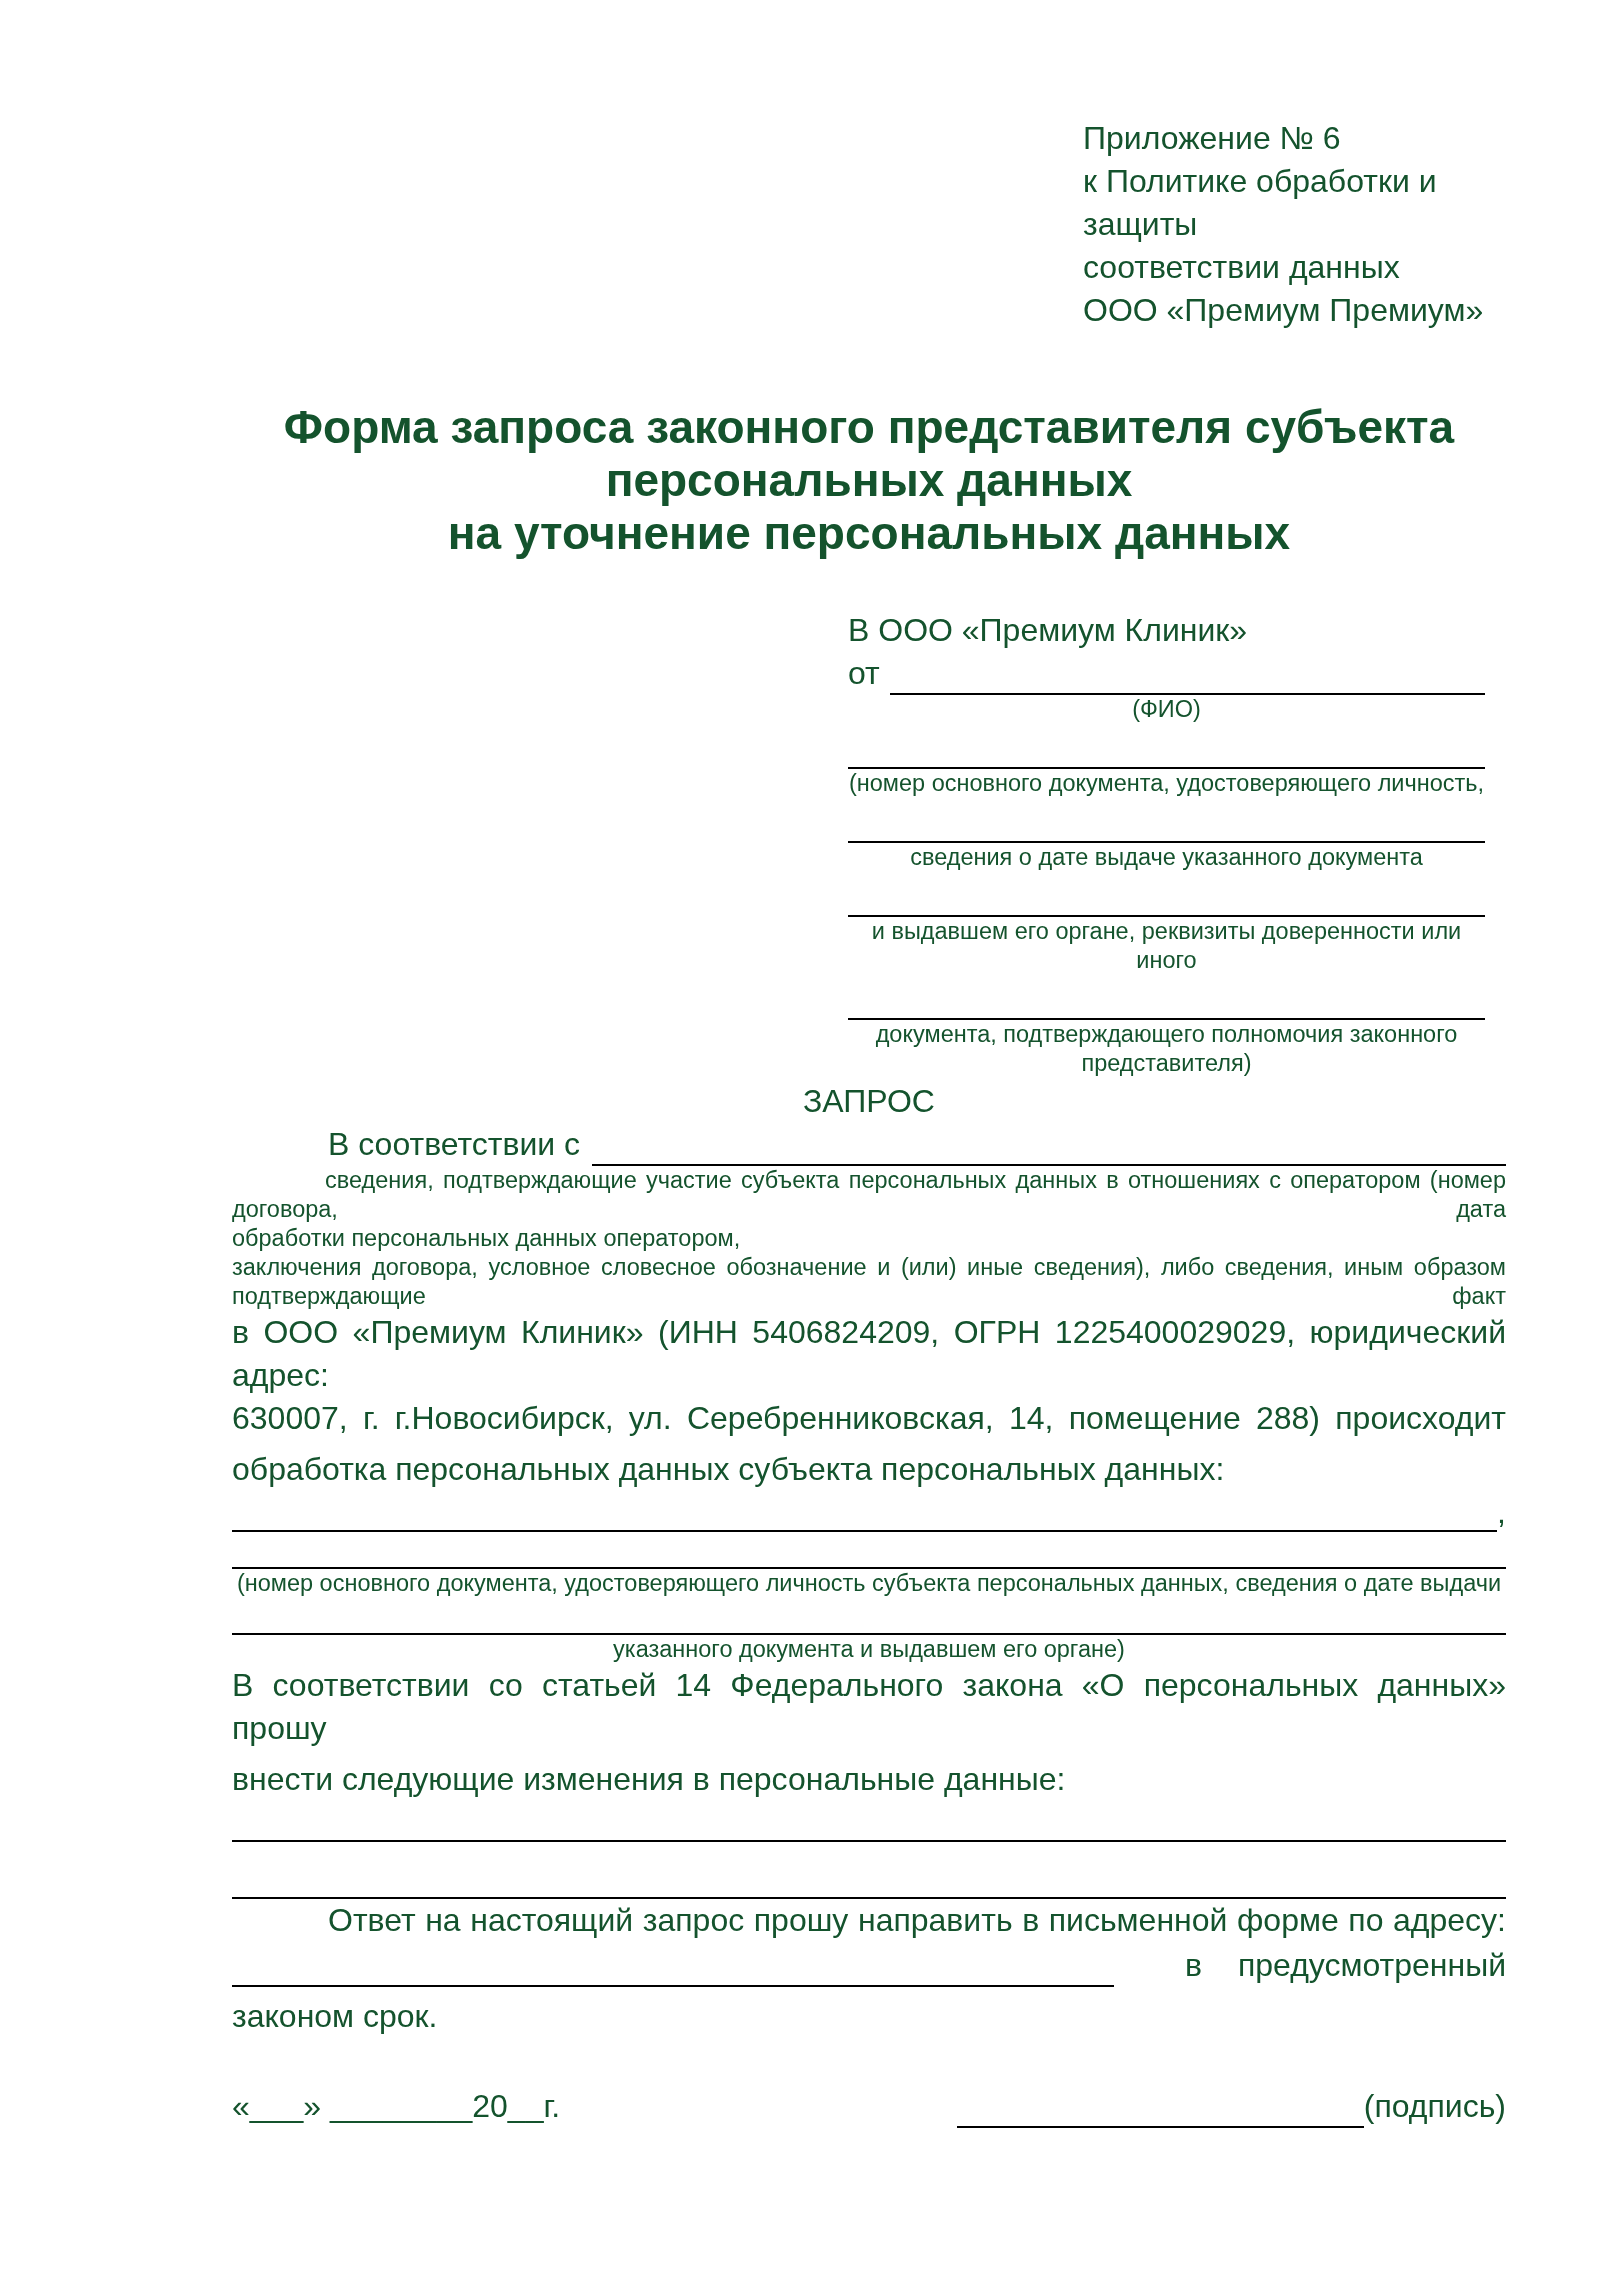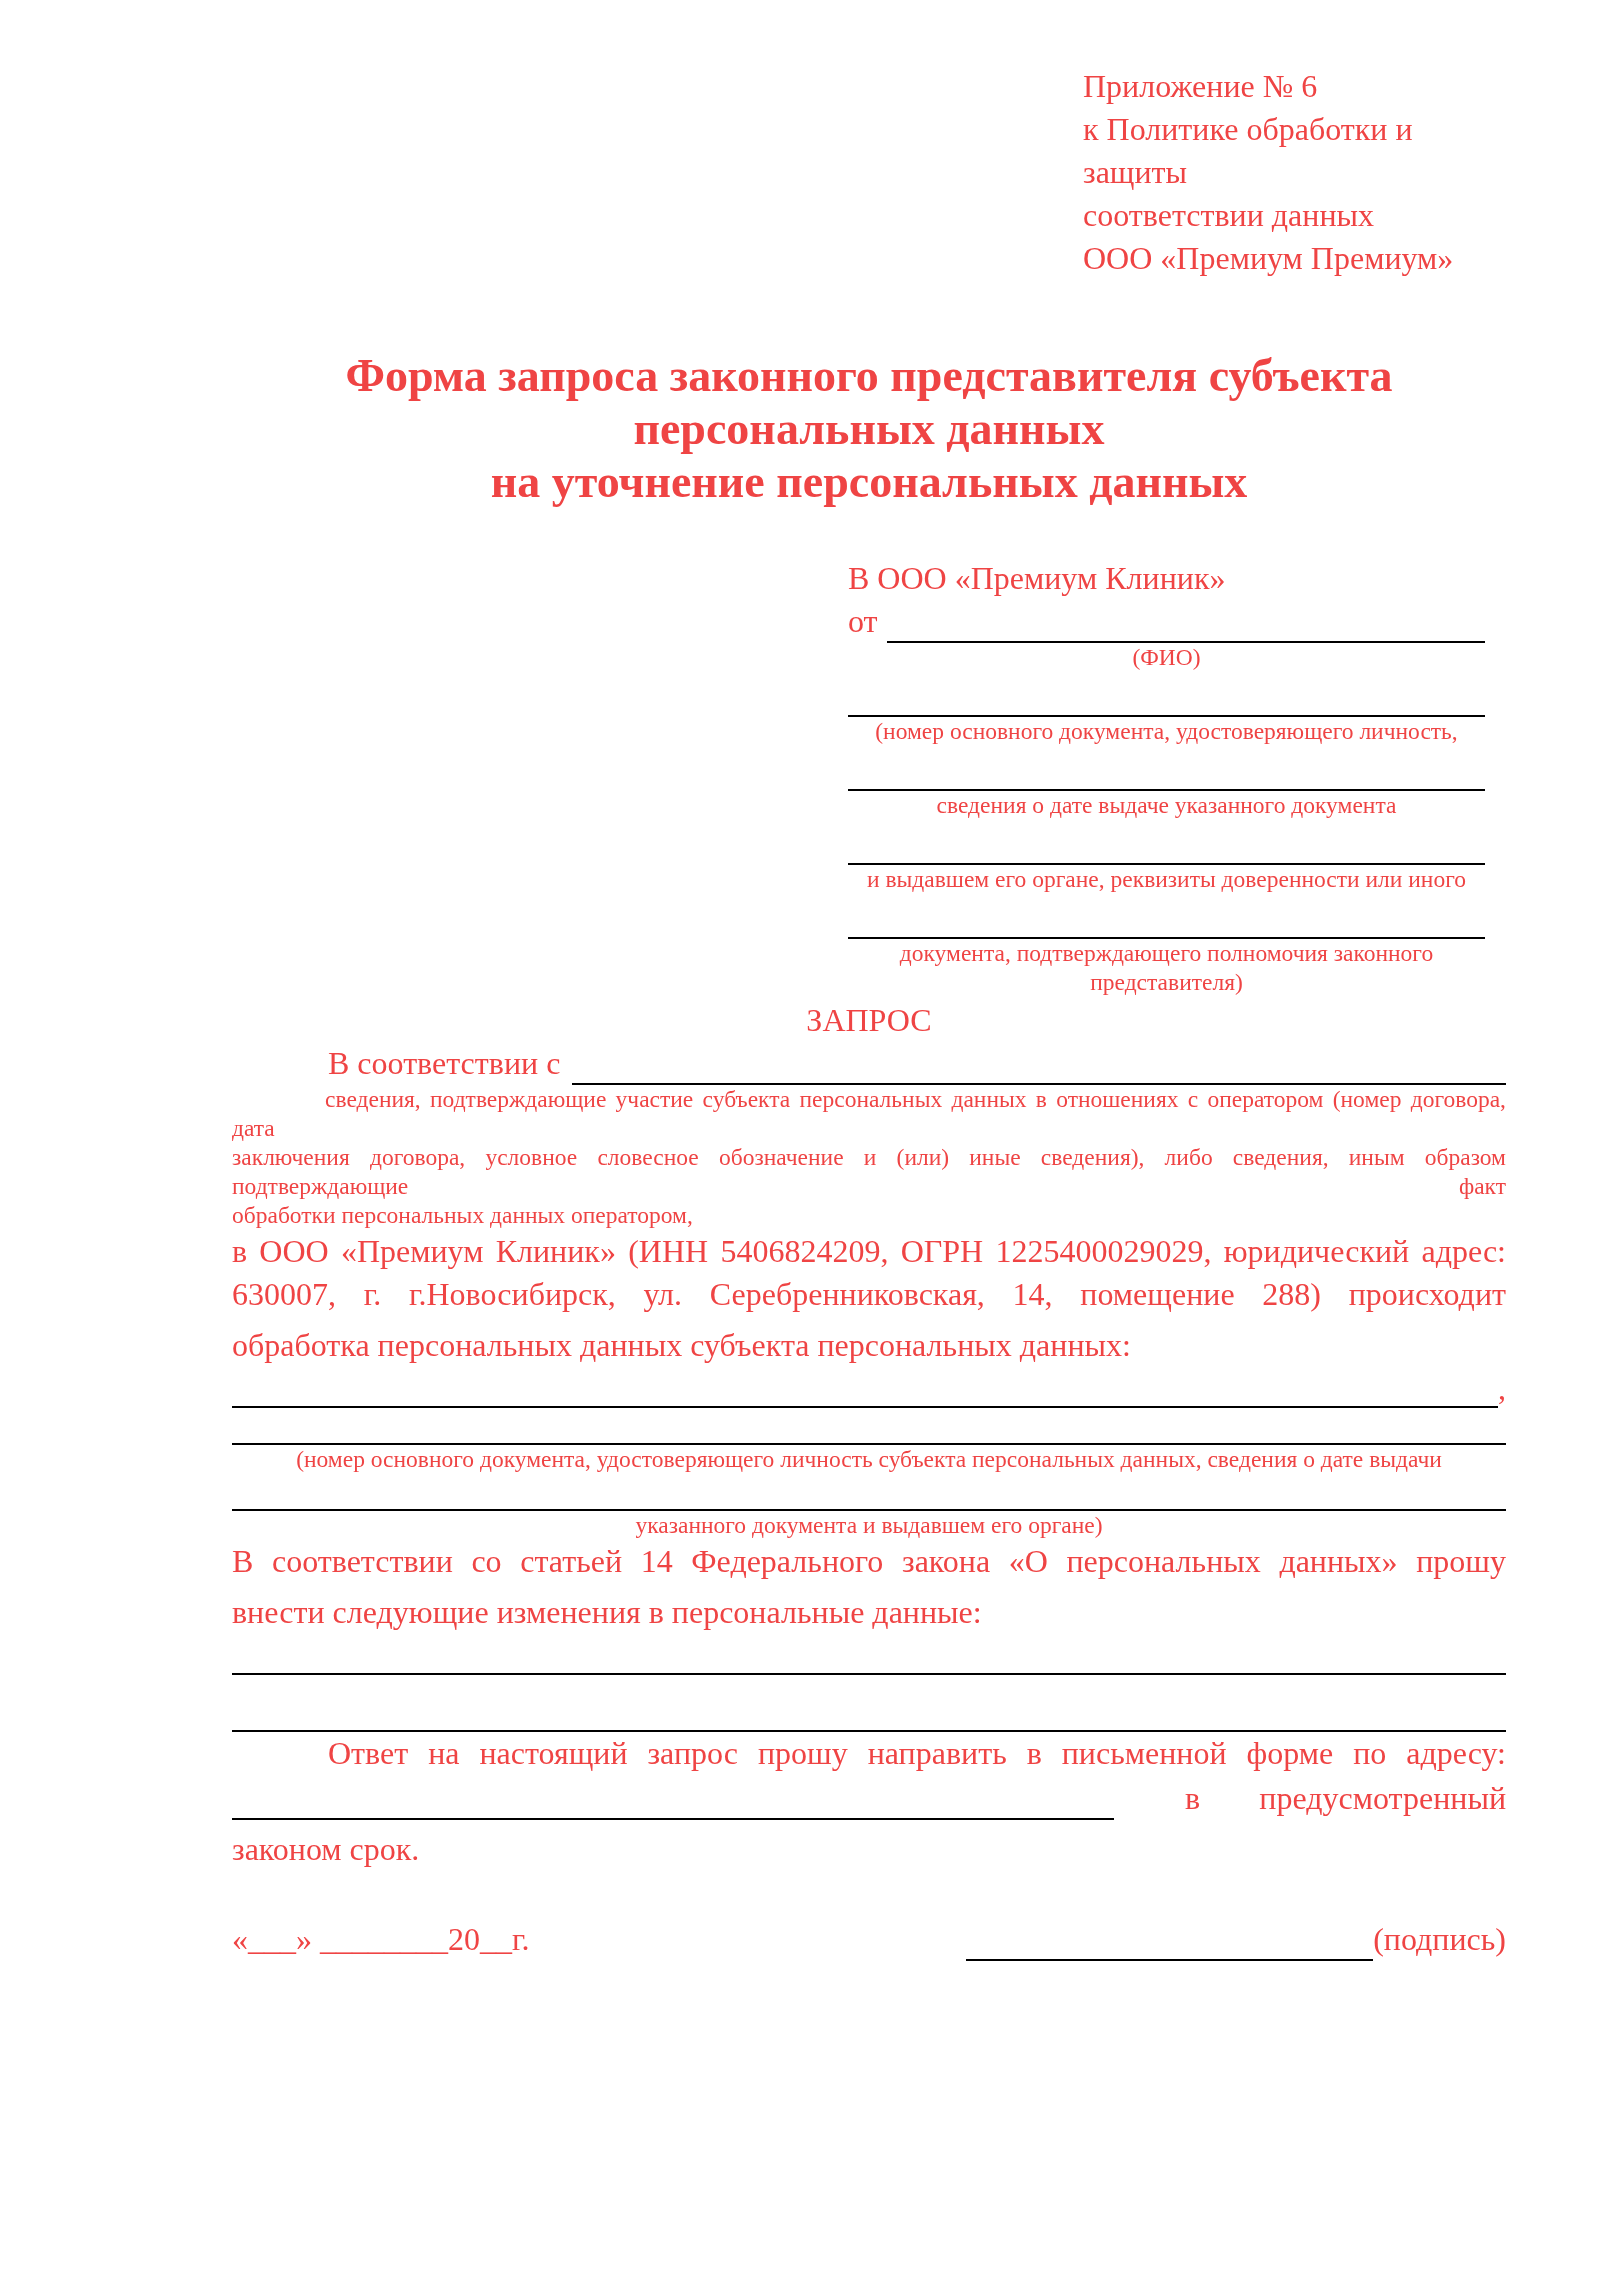--- a/index.html
+++ b/index.html
@@ -1,20 +1,20 @@
 <!DOCTYPE html>
 <html><head>
 <meta charset="utf-8">
 <style>
   html,body{margin:0;padding:0;background:#888;}
   .page{
-    width:1621px;height:2293px;background:#ffffff;color:#ef4444;
-    font-family:Liberation Serif, serif;
+    width:1621px;height:2293px;background:#ffffff;color:#14532d;
+    font-family:Liberation Sans, sans-serif;
     font-size:32px;line-height:43px;
-    padding:65px 115px 0 232px;box-sizing:border-box;
+    padding:117px 115px 0 232px;box-sizing:border-box;
     margin:0 auto;position:relative;overflow:hidden;
   }
   .annex{margin-left:851px;}
   .title{text-align:center;font-weight:bold;font-size:46px;line-height:53px;margin-top:69px;}
   .addressee{margin-left:616px;width:637px;margin-top:49px;}
   .flex-row{display:flex;align-items:flex-end;}
   .grow{flex:1 1 auto;}
   .blank{border-bottom:2.9px solid #000;height:37px;display:inline-block;}
   .lbl{white-space:nowrap;}
   .addr-from .lbl{margin-right:9.8px;}
@@ -76,22 +76,22 @@
 
   <div class="zapros">ЗАПРОС</div>
 
   <div class="flex-row intro">
     <span class="lbl">В соответствии с</span>
     <span class="blank grow"></span>
   </div>
 
   <div>
     <div class="sp stretch ind-sm">сведения, подтверждающие участие субъекта персональных данных в отношениях с оператором (номер договора, дата</div>
+    <div class="sp">обработки персональных данных оператором,</div>
     <div class="sp stretch">заключения договора, условное словесное обозначение и (или) иные сведения), либо сведения, иным образом подтверждающие факт</div>
-    <div class="sp">обработки персональных данных оператором,</div>
   </div>
 
   <div>
     <div class="stretch">в ООО «Премиум Клиник» (ИНН 5406824209, ОГРН 1225400029029, юридический адрес:</div>
     <div class="stretch">630007, г. г.Новосибирск, ул. Серебренниковская, 14, помещение 288) происходит</div>
     <div class="body-line">обработка персональных данных субъекта персональных данных:</div>
   </div>
 
   <div class="flex-row comma-row">
     <span class="blank grow"></span>

